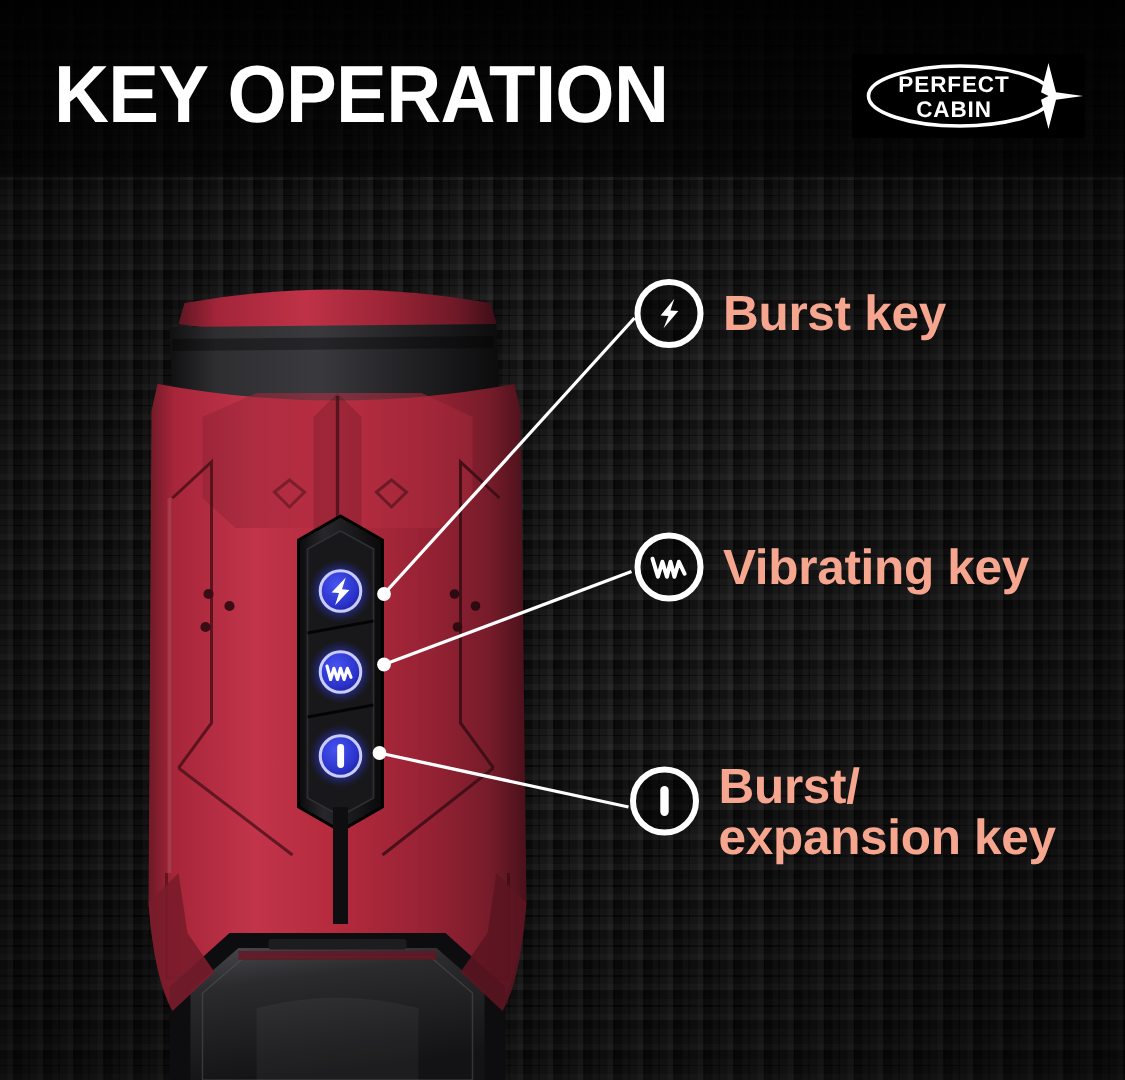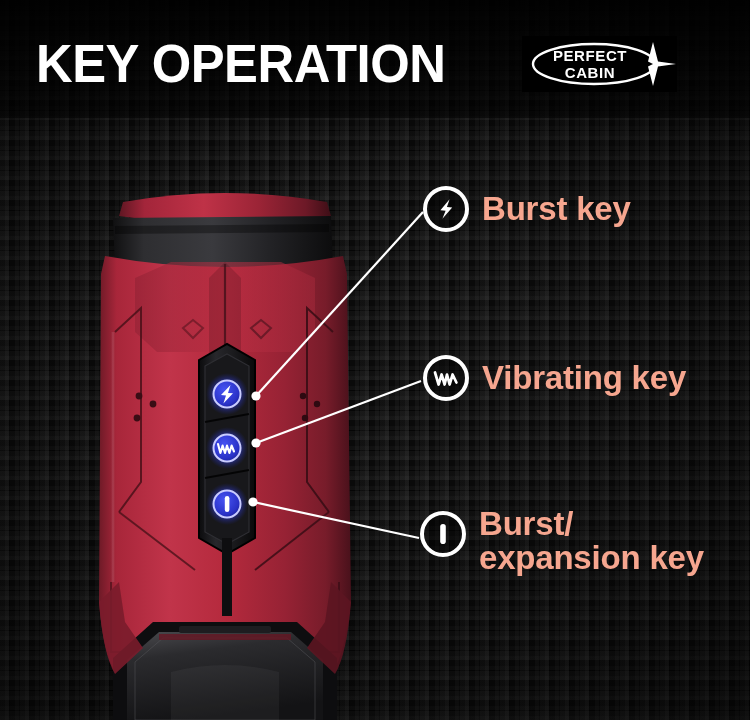--- a/index.html
+++ b/index.html
@@ -79,21 +79,21 @@
     font-weight: 700;
     color: #ffffff;
     letter-spacing: -0.5px;
     transform: scaleX(0.94);
     transform-origin: left center;
     white-space: nowrap;
   }
 
   .brand-logo {
     position: absolute;
-    left: 522px;
+    left: 568px;
     top: 36px;
     width: 155px;
     height: 56px;
     background: #000;
   }
   .brand-logo svg { display: block; }
 
   
   .product {
     position: absolute;

